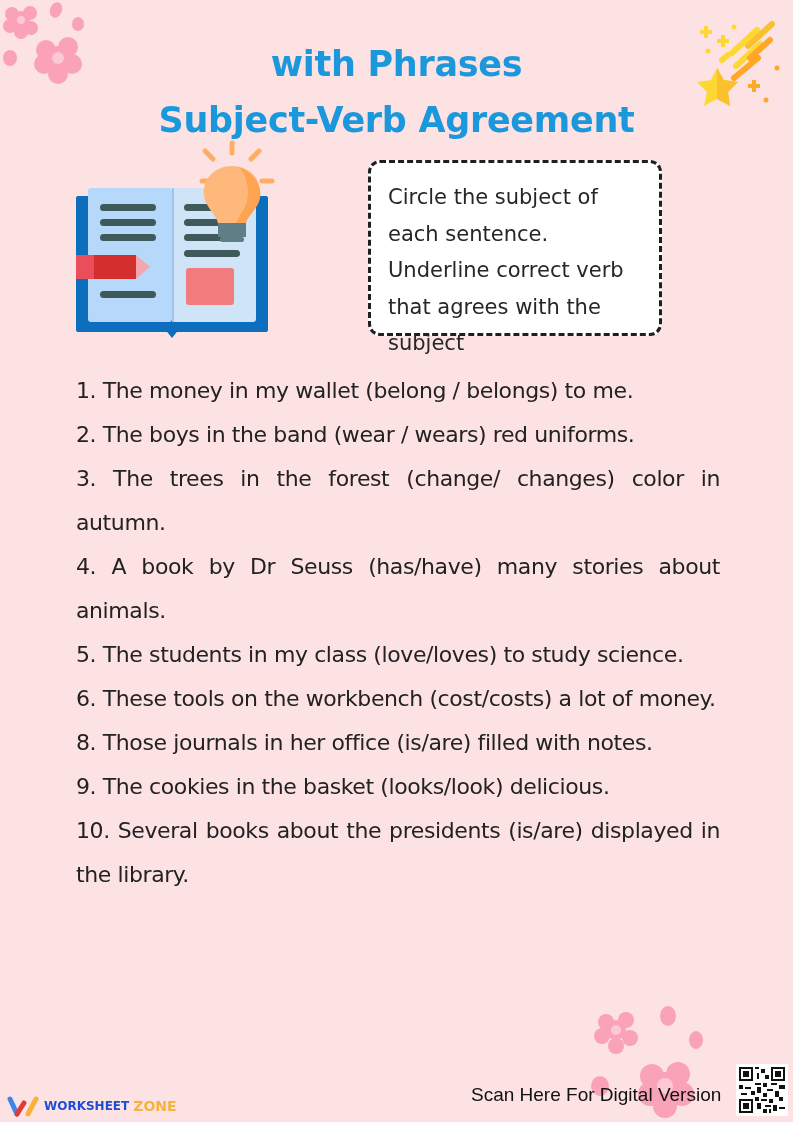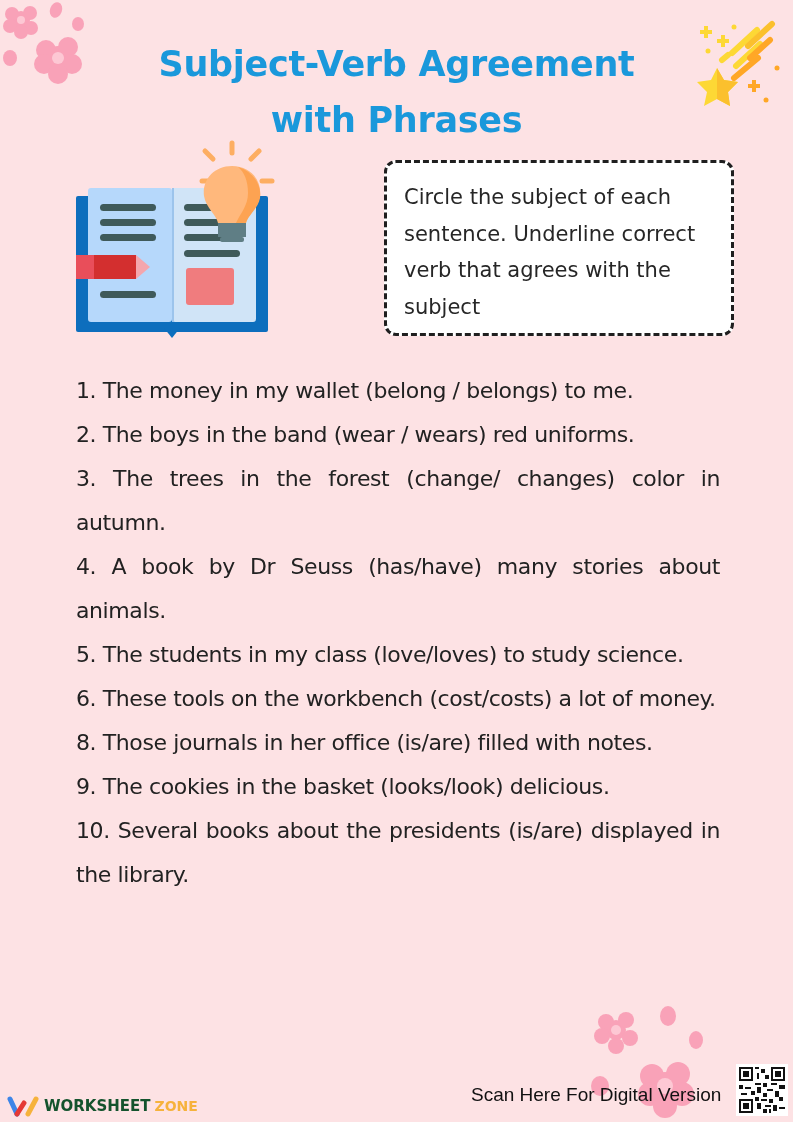--- a/index.html
+++ b/index.html
@@ -10,39 +10,39 @@
     font-family:"DejaVu Sans", sans-serif;
   }
   .deco { position:absolute; }
   .title {
     position:absolute; left:0; top:36px; width:793px;
     text-align:center; color:#1a98db;
     font-family:"DejaVu Sans", sans-serif; font-weight:bold;
     font-size:35px; line-height:56px; letter-spacing:-0.3px;
   }
   .instr-box {
-    position:absolute; left:384px; top:160px; width:350px; height:176px;
+    position:absolute; left:368px; top:160px; width:294px; height:176px;
     border:3px dashed #1f1f1f; border-radius:12px; background:#ffffff;
     box-sizing:border-box;
     padding:16px 14px 0 17px;
     color:#262626; font-size:21px; line-height:36.5px;
     font-family:"DejaVu Sans", sans-serif;
   }
   .questions {
     position:absolute; left:76px; top:369px; width:644px;
     color:#222222; font-size:22px; line-height:44px;
     font-family:"DejaVu Sans", sans-serif;
     letter-spacing:-0.4px;
   }
   .q { text-align:justify; margin:0; }
   .footer-logo {
     position:absolute; left:6px; top:1093px; height:26px;
     display:flex; align-items:center; gap:4px;
   }
-  .logo-word1 { color:#14532d; font-weight:bold; font-size:15px; font-family:"DejaVu Sans", sans-serif; }
+  .logo-word1 { color:#1d4ed8; font-weight:bold; font-size:12px; font-family:"DejaVu Sans", sans-serif; }
   .logo-word2 { color:#f6b23c; font-weight:bold; font-size:14px; font-family:"DejaVu Sans", sans-serif; }
   .scan-text {
     position:absolute; left:471px; top:1084px;
     font-family:"Liberation Sans", sans-serif; font-size:19px; color:#111;
   }
   .qr {
     position:absolute; left:736px; top:1064px; width:52px; height:52px;
     background:#fff; padding:3px; box-sizing:border-box;
   }
 </style>
@@ -92,22 +92,22 @@
   </g>
   <g fill="#ffa726">
     <rect x="60" y="62" width="4" height="12"></rect>
       <rect x="56" y="66" width="12" height="4"></rect>
     <circle cx="85" cy="50" r="2.5"></circle>
       <circle cx="74" cy="82" r="2.5"></circle>
   </g>
 </svg>
 
 <div class="title">
+  <div>with Phrases</div>
   <div>Subject-Verb Agreement</div>
-  <div>with Phrases</div>
 </div>
 
 <svg class="deco" style="left:76px;top:138px" width="205" height="205" viewBox="0 0 205 205">
   <rect x="0" y="58" width="192" height="136" rx="2" fill="#0d6ebd"></rect>
   <polygon points="88,190 104,190 96,200" fill="#0d6ebd"></polygon>
   <rect x="12" y="50" width="84" height="134" rx="3" fill="#b6d8fb"></rect>
   <rect x="96" y="50" width="84" height="134" rx="3" fill="#d0e4f7"></rect>
   <rect x="96" y="50" width="2" height="134" fill="#9cc4ec"></rect>
   <g fill="#3f5a5a">
     <rect x="24" y="66" width="56" height="7" rx="3.5"></rect>

